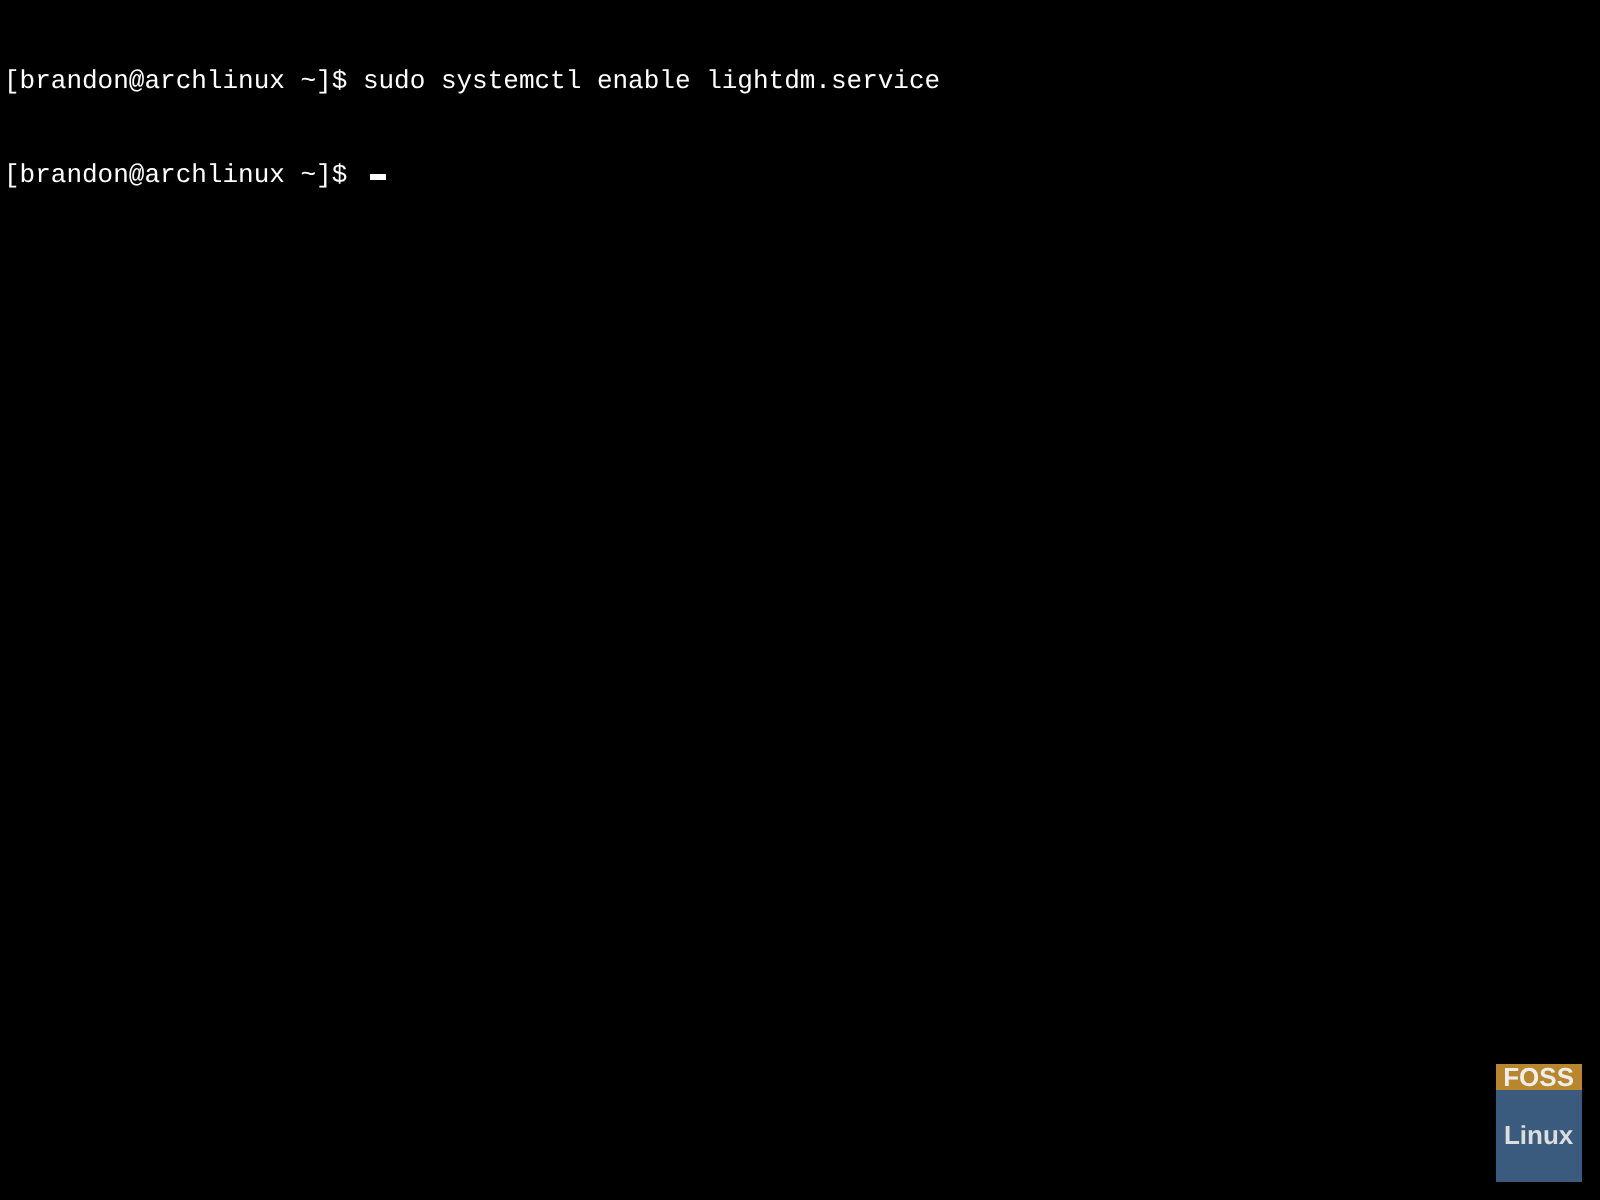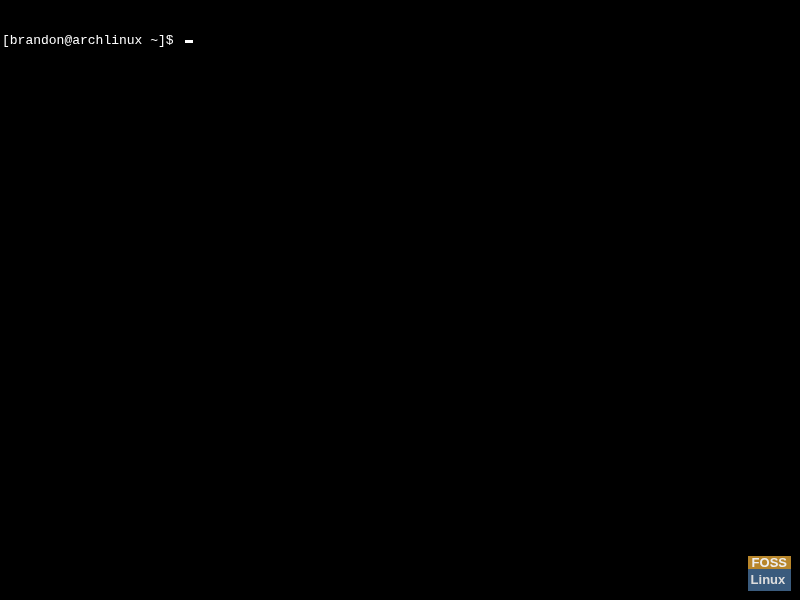--- a/index.html
+++ b/index.html
@@ -38,44 +38,46 @@
       height: 3px;
       background: #ffffff;
       vertical-align: baseline;
       margin-bottom: 1px;
       margin-left: 4px;
     }
     .watermark {
       position: absolute;
       bottom: 9px;
       right: 9px;
+      text-align: center;
       line-height: 1.05;
     }
     .watermark-top {
       background: #b8862b;
       color: #eeeeee;
       font-family: Arial, sans-serif;
       font-size: 13px;
       font-weight: bold;
       padding: 0px 4px;
       display: block;
     }
     .watermark-bottom {
       background: #3a5b7d;
       color: #dddddd;
       font-family: Arial, sans-serif;
       font-size: 13px;
       font-weight: bold;
-      padding: 4px 3px;
+      padding: 16px 3px;
       display: block;
     }
   </style>
 </head>
 <body>
 
 <div class="terminal">
+  <span class="line"><span class="prompt-part">[brandon@archlinux ~]$ </span><span class="command">sudo systemctl enable lightdm.service</span></span>
   <span class="line"><span class="prompt-part">[brandon@archlinux ~]$ </span><span class="cursor"></span></span>
 </div>
 
 <div class="watermark">
   <span class="watermark-top">FOSS</span>
   <span class="watermark-bottom">Linux</span>
 </div>
 
 </body></html>

